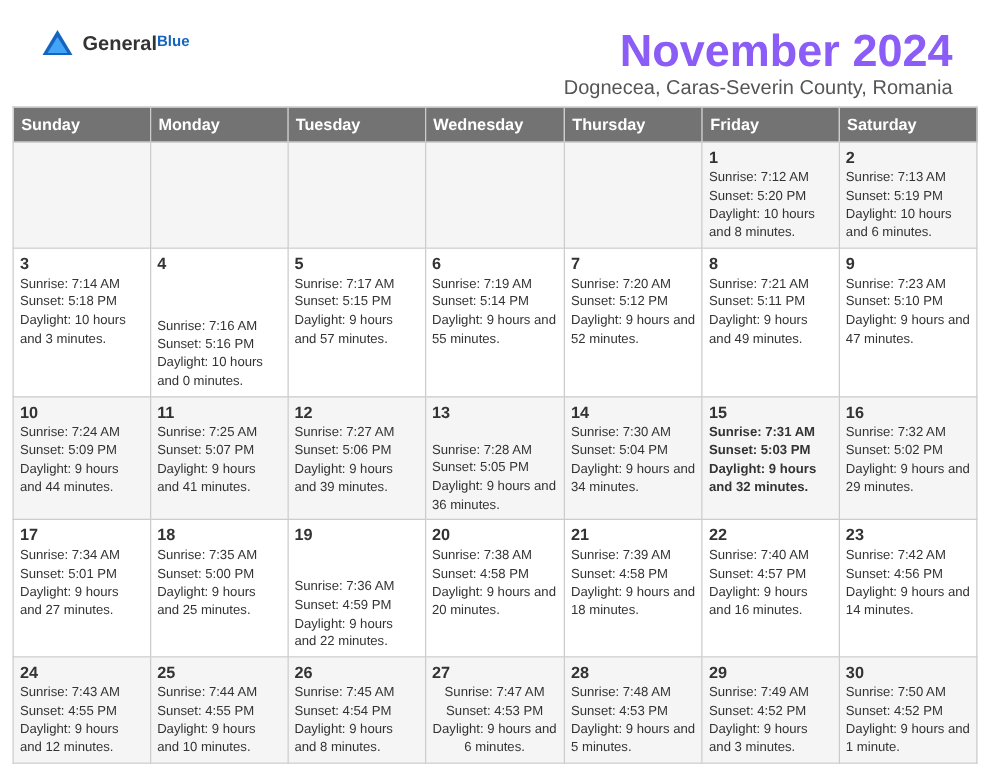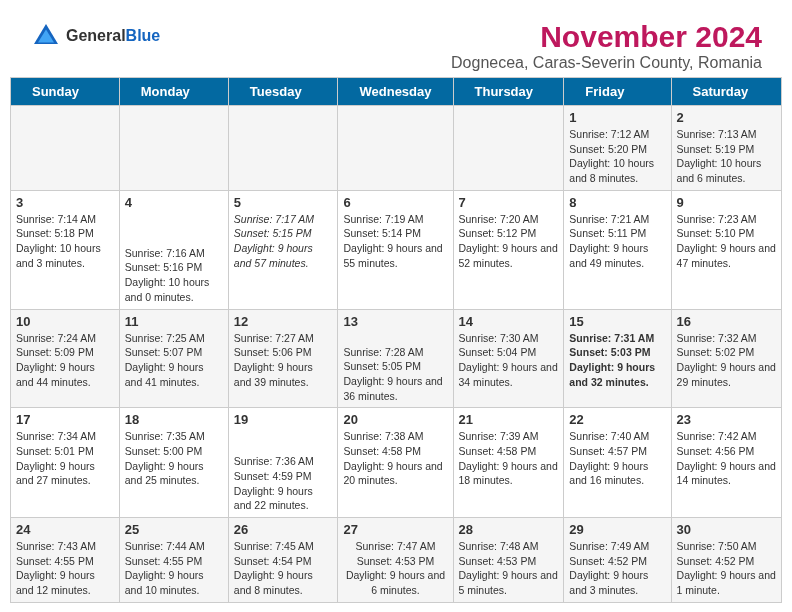--- a/index.html
+++ b/index.html
@@ -5,30 +5,30 @@
     * { box-sizing: border-box; margin: 0; padding: 0; }
     body { font-family: Arial, sans-serif; background: #fff; width: 792px; min-height: 612px; }
     
     .header { padding: 20px 20px 5px 20px; display: flex; align-items: flex-start; justify-content: space-between; }
     
     .logo { display: flex; align-items: center; gap: 4px; }
     .logo-text { display: flex; flex-direction: row; line-height: 1.1; }
     .logo-icon { width: 32px; height: 32px; }
     
     .title-block { text-align: right; }
-    .month-title { font-size: 30px; font-weight: bold; color: #be185d; }
+    .month-title { font-size: 36px; font-weight: bold; color: #8b5cf6; }
     .location-title { font-size: 16px; color: #555; }
     
     .calendar { width: 100%; border-collapse: collapse; margin: 0 0 10px 0; }
     
     .calendar th {
-      background-color: #0369a1;
+      background-color: #737373;
       color: white;
       text-align: left;
-      padding: 6px 21px;
+      padding: 6px 6px;
       font-size: 13px;
       border: 1px solid #ccc;
     }
     
     .calendar td {
       border: 1px solid #ccc;
       vertical-align: top;
       padding: 4px 5px;
       width: 113px;
       min-height: 80px;
@@ -51,21 +51,21 @@
 
 <div class="wrapper">
   <div class="header">
     <div class="logo">
       <svg class="logo-icon" viewBox="0 0 40 40">
         <polygon points="20,5 35,30 5,30" fill="#1565C0"></polygon>
         <polygon points="20,12 30,28 10,28" fill="#42A5F5"></polygon>
       </svg>
       <div class="logo-text">
         <span style="font-size:16px;font-weight:bold;color:#333;">General</span>
-        <span style="font-size:16px;font-weight:bold;color:#1565C0;">Blue</span>
+        <span style="font-size:12px;font-weight:bold;color:#1565C0;">Blue</span>
       </div>
     </div>
     <div class="title-block">
       <div class="month-title">November 2024</div>
       <div class="location-title">Dognecea, Caras-Severin County, Romania</div>
     </div>
   </div>
 
   <table class="calendar">
     <thead>
@@ -107,21 +107,21 @@
 Daylight: 10 hours and 3 minutes.</div>
           </td>
           <td>
             <span class="day-num">4</span>
             <div class="day-info" style="white-space: pre-line; margin-top: 36px;">Sunrise: 7:16 AM
 Sunset: 5:16 PM
 Daylight: 10 hours and 0 minutes.</div>
           </td>
           <td>
             <span class="day-num">5</span>
-            <div class="day-info" style="white-space: pre-line; font-style: italic;">Sunrise: 7:17 AM
+            <div class="day-info" style="white-space: pre-line;">Sunrise: 7:17 AM
 Sunset: 5:15 PM
 Daylight: 9 hours and 57 minutes.</div>
           </td>
           <td>
             <span class="day-num">6</span>
             <div class="day-info" style="white-space: pre-line;">Sunrise: 7:19 AM
 Sunset: 5:14 PM
 Daylight: 9 hours and 55 minutes.</div>
           </td>
           <td>

